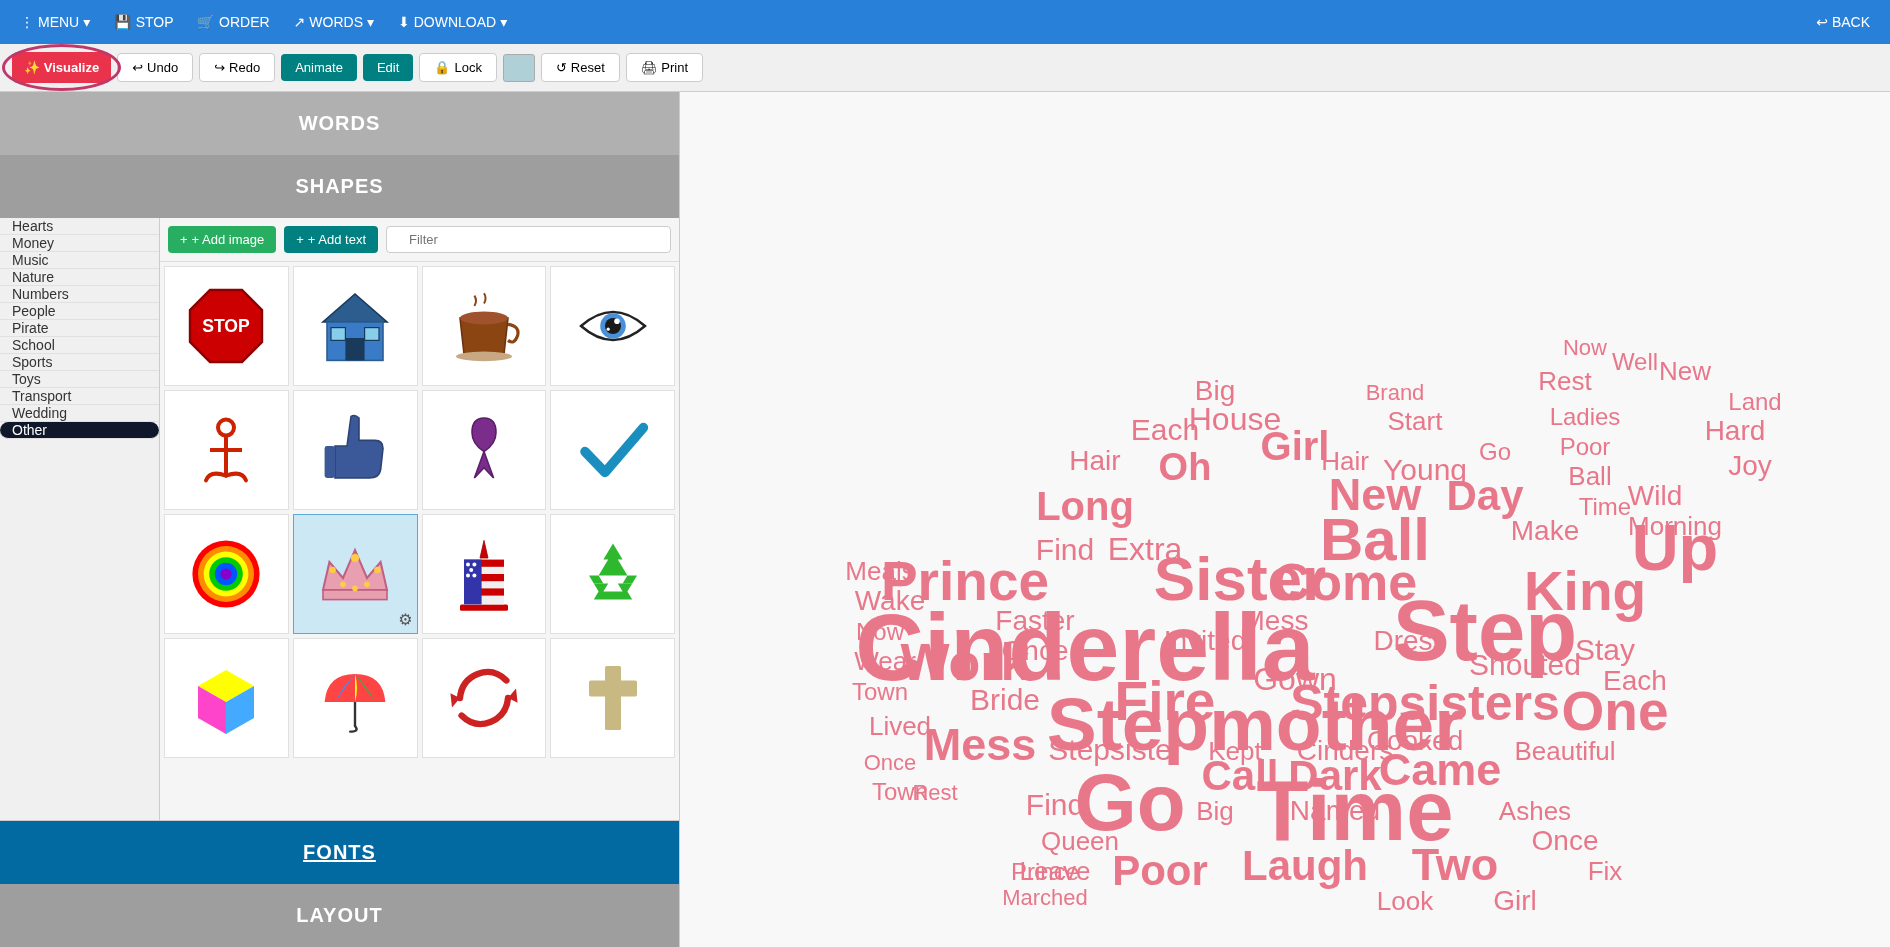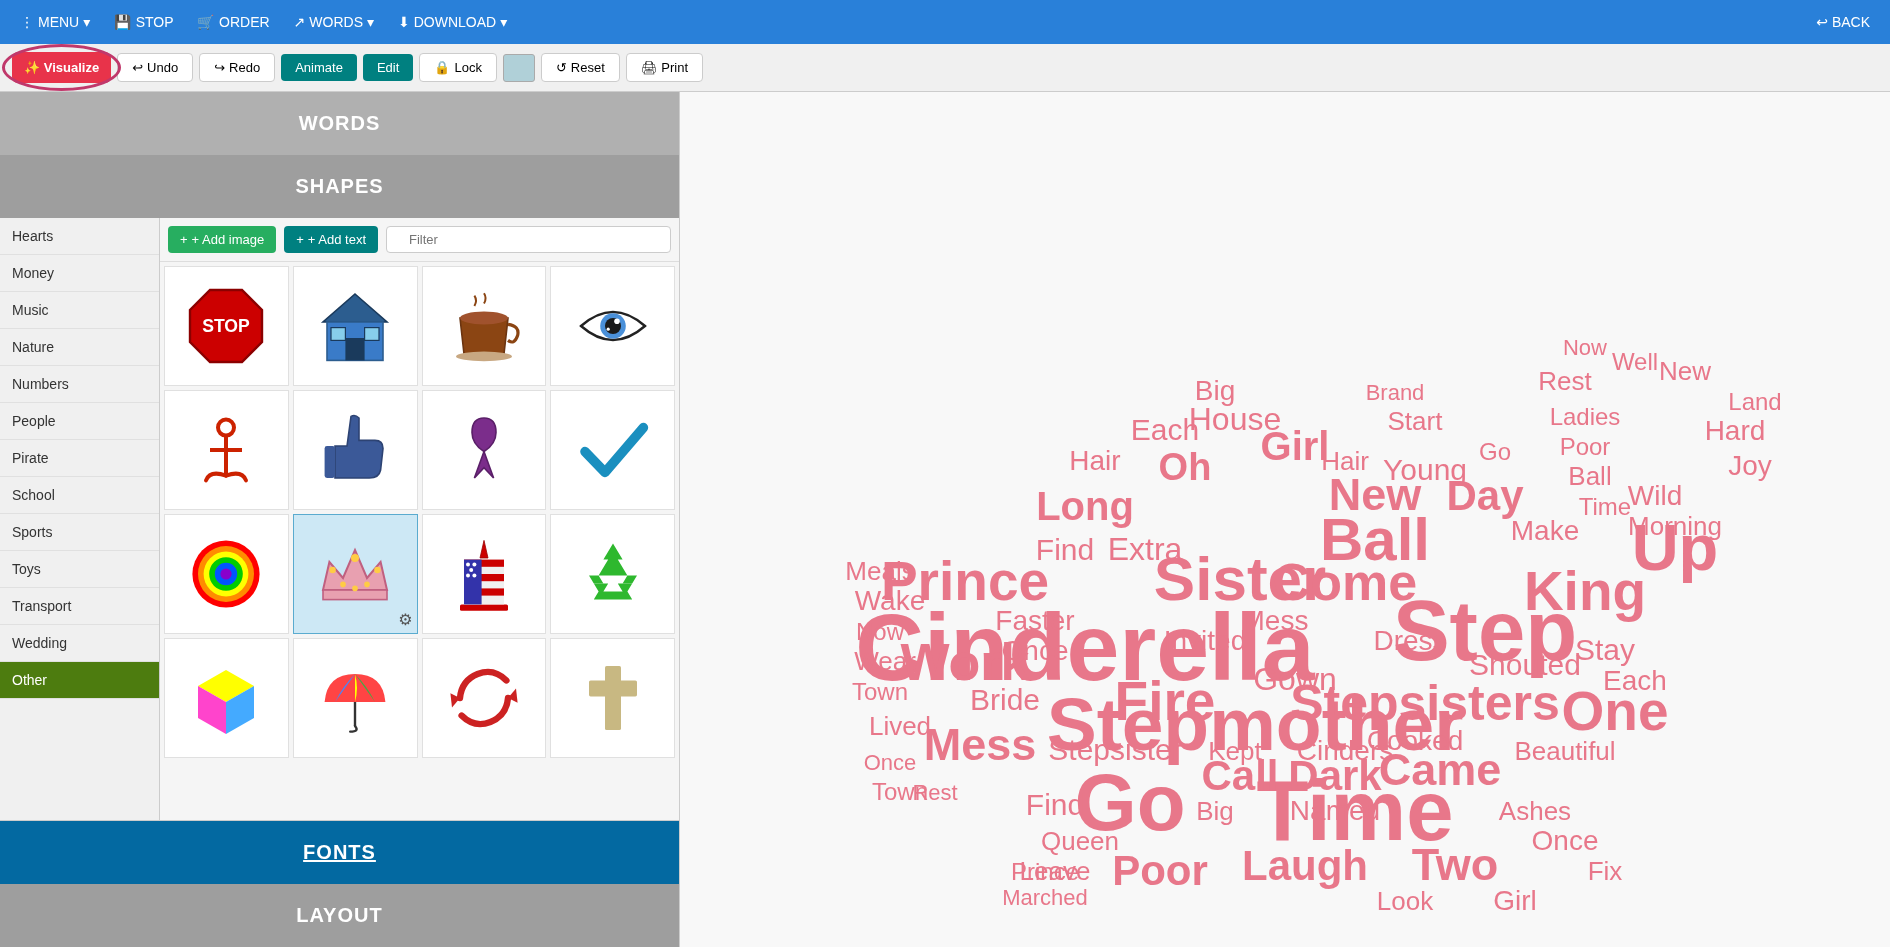--- a/index.html
+++ b/index.html
@@ -133,29 +133,30 @@
 
     
     .category-sidebar {
       width: 160px;
       background: #f0f0f0;
       border-right: 1px solid #ccc;
       overflow-y: auto;
       flex-shrink: 0;
     }
     .category-item {
-      padding: 10px 12px;
+      padding: 0 12px;
       font-size: 14px;
       cursor: pointer;
       border-bottom: 1px solid #e0e0e0;
       color: #333;
     }
     .category-item.active {
-      background: #4d7c0f;
+      background: #0f172a;
       color: white;
+      border-radius: 14px;
     }
 
     
     .shapes-grid-area {
       flex: 1;
       display: flex;
       flex-direction: column;
       overflow: hidden;
     }
     .shapes-toolbar {

